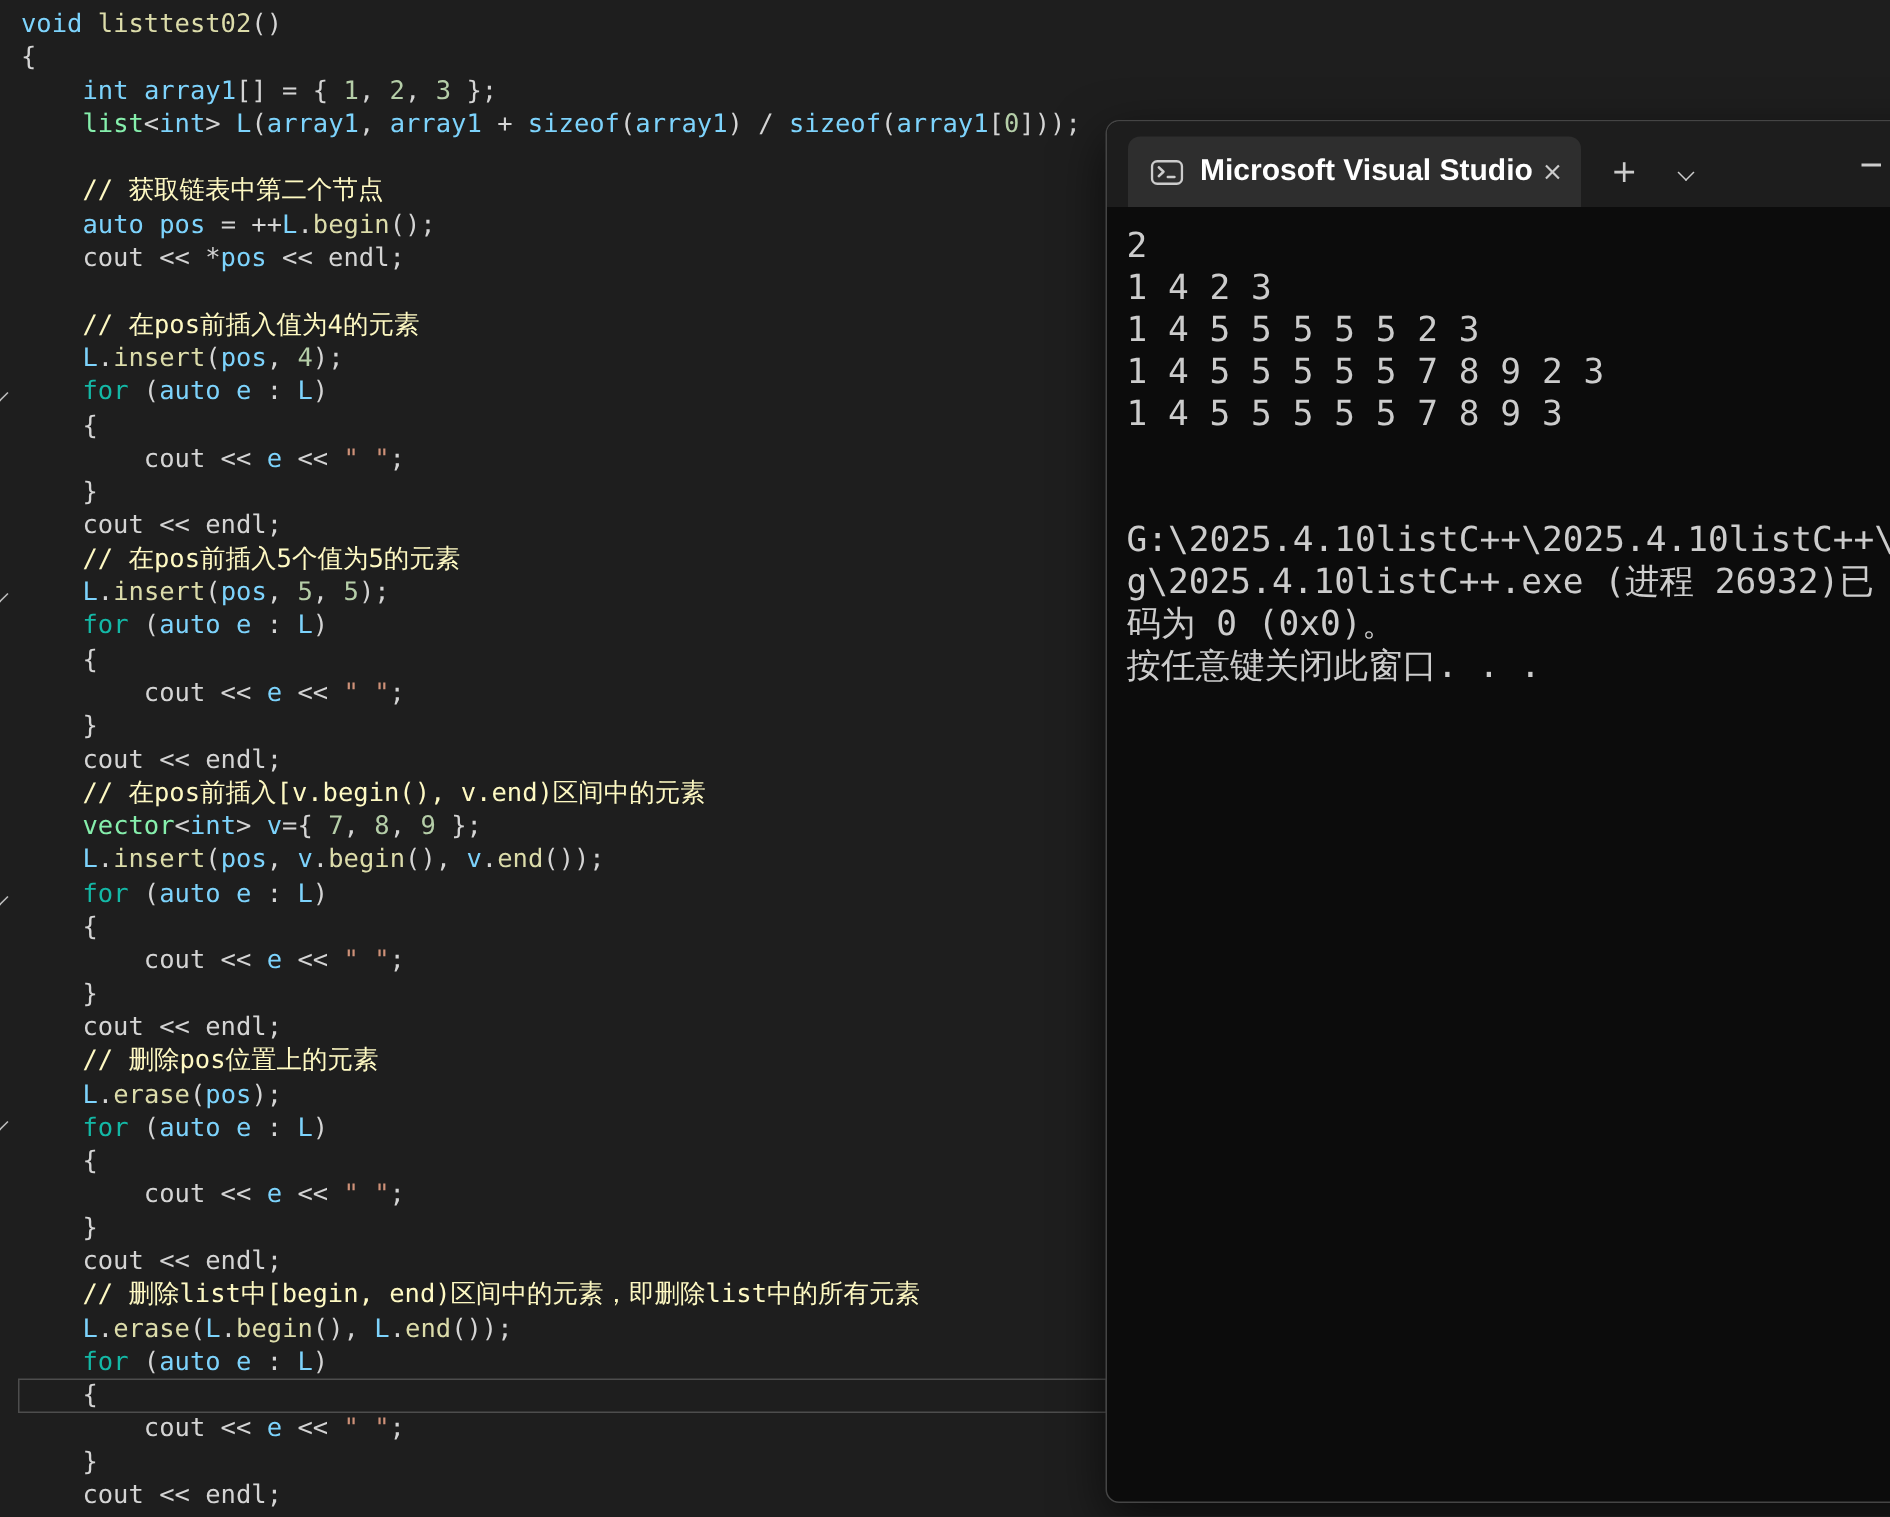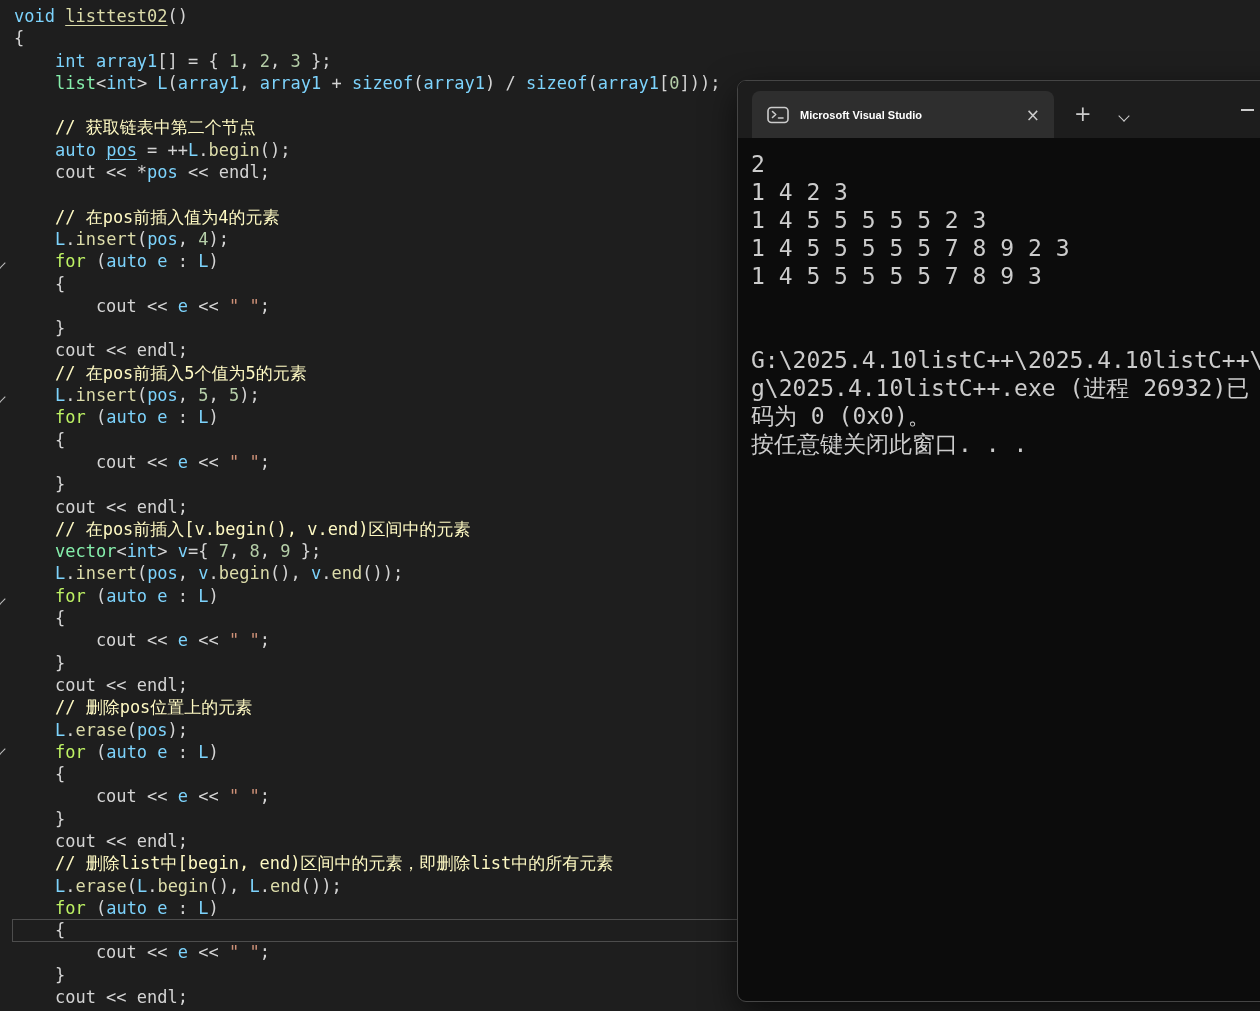--- a/index.html
+++ b/index.html
@@ -3,40 +3,40 @@
 <meta charset="utf-8">
 <style>
   html,body{margin:0;padding:0;background:#1e1e1e;}
   .stage{position:relative;width:1260px;height:1011px;overflow:hidden;background:#1e1e1e;}
 
   
   .editor{position:absolute;inset:0;}
   .code{position:absolute;top:5px;left:14px;font-family:"DejaVu Sans Mono",monospace;
         font-size:17px;line-height:22.3px;white-space:pre;}
   .code-line{height:22.3px;}
-  .tok-kw{color:#7dd3fc}.tok-ctrl{color:#bef264}.tok-type{color:#86efac}
+  .tok-kw{color:#7dd3fc}.tok-ctrl{color:#14b8a6}.tok-type{color:#86efac}
   .tok-fn{color:#DCDCAA}.tok-var{color:#7dd3fc}.tok-num{color:#B5CEA8}
   .tok-str{color:#CE9178}.tok-cmt{color:#fef9c3}.tok-pl{color:#D4D4D4}
-  .tok-u{text-decoration:underline;text-underline-offset:3px;text-decoration-thickness:1px;}
+  .tok-u{text-underline-offset:3px;text-decoration-thickness:1px;}
   .fold{position:absolute;left:-4px;width:12px;height:12px;}
   .chev{display:inline-block;width:7px;height:7px;border-right:1.6px solid #bdbdbd;
         border-bottom:1.6px solid #bdbdbd;transform:rotate(45deg);}
   .current-line-box{position:absolute;left:12px;top:919px;width:726px;height:23px;
         border:1px solid #4d4d4d;box-sizing:border-box;}
 
   
   .console-window{position:absolute;left:737px;top:80px;width:630px;height:922px;
         background:#0c0c0c;border:1px solid #454545;border-radius:9px;
         box-shadow:0 12px 34px rgba(0,0,0,.6);box-sizing:border-box;}
   .titlebar{position:relative;height:57px;background:#1d1d1d;border-radius:8px 8px 0 0;
         display:flex;align-items:flex-end;}
   .tab{margin-left:14px;width:302px;height:47px;background:#2e2e2e;border-radius:8px 8px 0 0;
         display:flex;align-items:center;padding:0 8px 0 15px;box-sizing:border-box;}
   .tab-icon{display:inline-flex;align-items:center;}
-  .tab-title{font-family:"Liberation Sans",sans-serif;font-weight:600;font-size:11px;
+  .tab-title{font-family:"Liberation Sans",sans-serif;font-weight:600;font-size:20px;
         color:#ffffff;margin-left:11px;flex:1;white-space:nowrap;}
   .tab-close{color:#cccccc;font-family:"DejaVu Sans",sans-serif;font-size:17px;
         padding:0 6px;cursor:default;}
   .plus-btn{color:#cccccc;font-family:"DejaVu Sans",sans-serif;font-size:21px;
         margin-left:20px;align-self:center;margin-top:8px;}
   .chev-btn{margin-left:28px;align-self:center;margin-top:10px;}
   .chev-btn .chev{border-color:#cccccc;}
   .min-btn{position:absolute;left:503px;top:28px;}
   .dash{display:block;width:13px;height:2px;background:#cccccc;}
   .console-body{height:calc(100% - 57px);box-sizing:border-box;padding:12px 0 0 13px;

